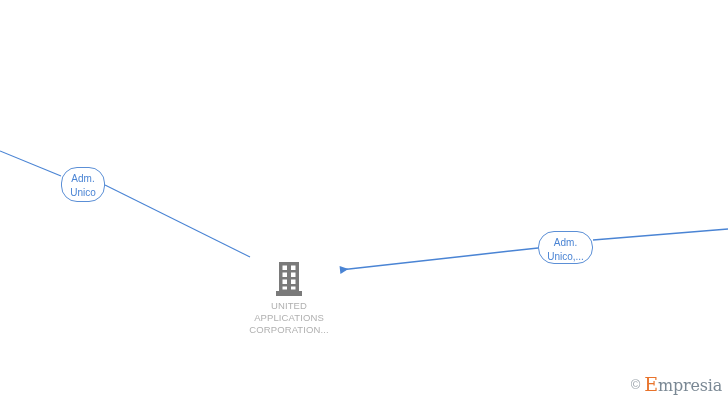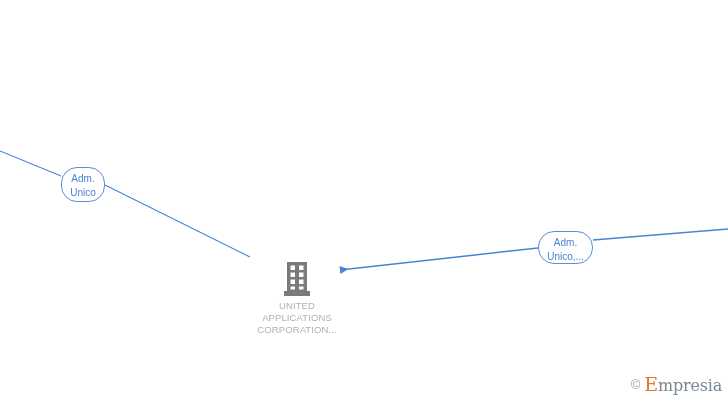--- a/index.html
+++ b/index.html
@@ -47,21 +47,21 @@
   #role-right {
     left: 538px;
     top: 231px;
     width: 55px;
     height: 33px;
   }
 
   
   #company-node {
     position: absolute;
-    left: 236px;
+    left: 228px;
     top: 262px;
     width: 122px;
     text-align: center;
     z-index: 4;
   }
   #company-icon {
     display: block;
     margin: 0 auto;
   }
   #company-caption {

